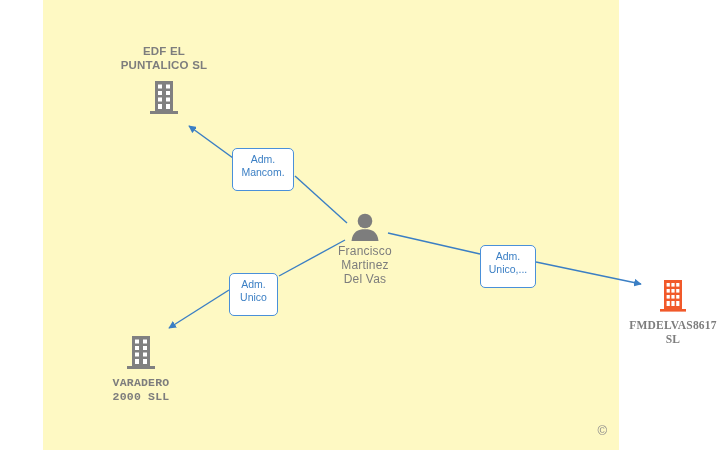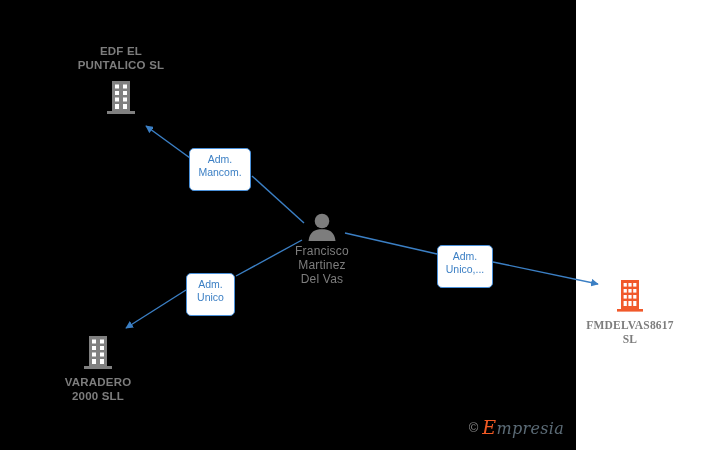--- a/index.html
+++ b/index.html
@@ -11,21 +11,22 @@
   body {
     width: 728px;
     height: 450px;
     font-family: "Liberation Sans", sans-serif;
     overflow: hidden;
   }
   #graph {
     position: relative;
     width: 576px;
     height: 450px;
-    background: #000000;
+    background: #fef9c3;
+    margin-left: 43px;
   }
   .edges {
     position: absolute;
     left: 0;
     top: 0;
     width: 728px;
     height: 450px;
   }
 
   
@@ -44,21 +45,21 @@
   }
   .node .icon {
     display: block;
     margin: 0 auto;
   }
 
   #node-edf-el-puntalico { left: 41px; top: 45px; }
   #node-edf-el-puntalico .label { margin-bottom: 6px; }
 
   #node-varadero-2000 { left: 18px; top: 333px; }
-  #node-varadero-2000 .label { margin-top: 5px; }
+  #node-varadero-2000 .label { margin-top: 5px; font-family: Liberation Mono, monospace; }
 
   #node-fmdelvas8617 { left: 550px; top: 278px; }
   #node-fmdelvas8617 .label { margin-top: 6px; font-family: Liberation Serif, serif; }
 
   #node-person { left: 242px; top: 213px; }
   #node-person .label {
     margin-top: 3px;
     color: #7d7d7d;
     font-weight: normal;
     font-size: 12px;
@@ -201,16 +202,15 @@
 Mancom.</div>
 
   <div class="badge" id="badge-adm-unico">Adm.
 Unico</div>
 
   <div class="badge" id="badge-adm-unico-multiple">Adm.
 Unico,...</div>
 
   <div id="watermark">
     <span class="copy">©</span>
-    <span class="brand"><span class="cap">E</span><span>mpresia</span></span>
   </div>
 
 </div>
 
 </body></html>

